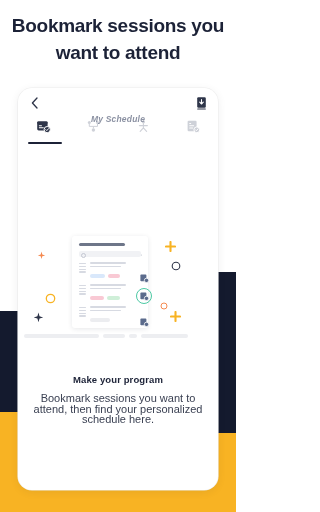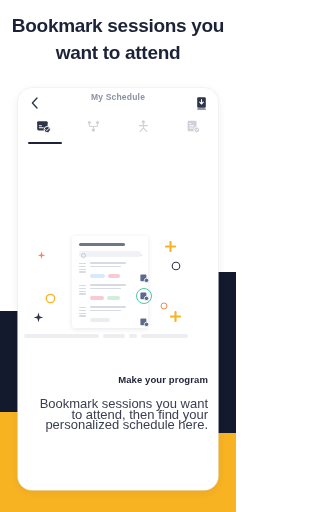--- a/index.html
+++ b/index.html
@@ -31,22 +31,22 @@
     width: 200px; height: 402px;
     background: #ffffff;
     border-radius: 14px;
     box-shadow: 0 0 0 0.6px #ececec, 0 2px 10px rgba(20,26,46,.07);
     overflow: hidden;
   }
 
   
   .ph-head { position: relative; height: 30px; }
   .ph-title {
-    position: absolute; left: 0; top: 4px; width: 200px; text-align: center;
-    font-size: 8.5px; font-weight: bold; color: #8C92A3; letter-spacing: .2px;
+    position: absolute; left: 0; top: 26px; width: 200px; text-align: center;
+    font-size: 8.5px; font-weight: bold; color: #8C92A3; letter-spacing: .2px; font-style: italic;
   }
   .ph-back { position: absolute; left: 11px; top: 8px; width: 12px; height: 14px; cursor: pointer; }
   .ph-dl   { position: absolute; right: 10px; top: 8px; width: 13px; height: 14px; cursor: pointer; }
 
   
   .ph-tabs { position: relative; display: flex; height: 26px; }
   .tab { flex: 1; display: flex; align-items: flex-start; justify-content: center; padding-top: 1px; cursor: pointer; position: relative; }
   .tab svg { display: block; }
   .tab-underline {
     position: absolute; left: 10px; bottom: 0; width: 34px; height: 2px;
@@ -83,23 +83,23 @@
     border: 1px solid #4CC9A4; border-radius: 50%;
     display: flex; align-items: center; justify-content: center;
   }
 
   .deco { position: absolute; }
 
   .bottombar { position: absolute; left: 6px; top: 104px; width: 164px; height: 4px; display: flex; gap: 4px; }
   .bottombar span { height: 4px; background: #EDEEF1; border-radius: 2px; }
 
   
-  .copy { position: absolute; left: 0; top: 286px; width: 200px; text-align: right; padding: 0 10px; }
+  .copy { position: absolute; left: 0; top: 286px; width: 200px; text-align: center; padding: 0 10px; }
   .copy-title { font-size: 9.5px; font-weight: bold; color: #1C2237; letter-spacing: .1px; }
-  .copy-desc { margin-top: 14px; font-size: 13px; line-height: 10.5px; color: #3A4052; }
+  .copy-desc { margin-top: 8px; font-size: 11px; line-height: 10.5px; color: #3A4052; }
 </style>
 </head>
 <body>
 
 <div id="root">
 
   <div class="bg-navy-left"></div>
   <div class="bg-navy-right"></div>
   <div class="bg-yellow-left"></div>
   <div class="bg-yellow-bot"></div>

